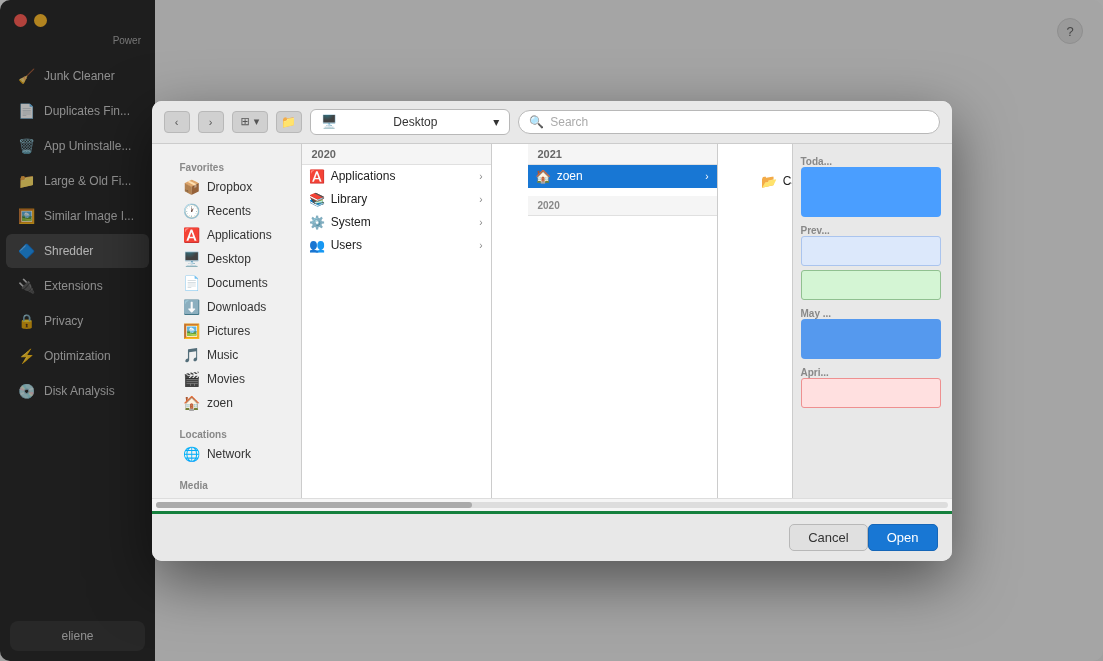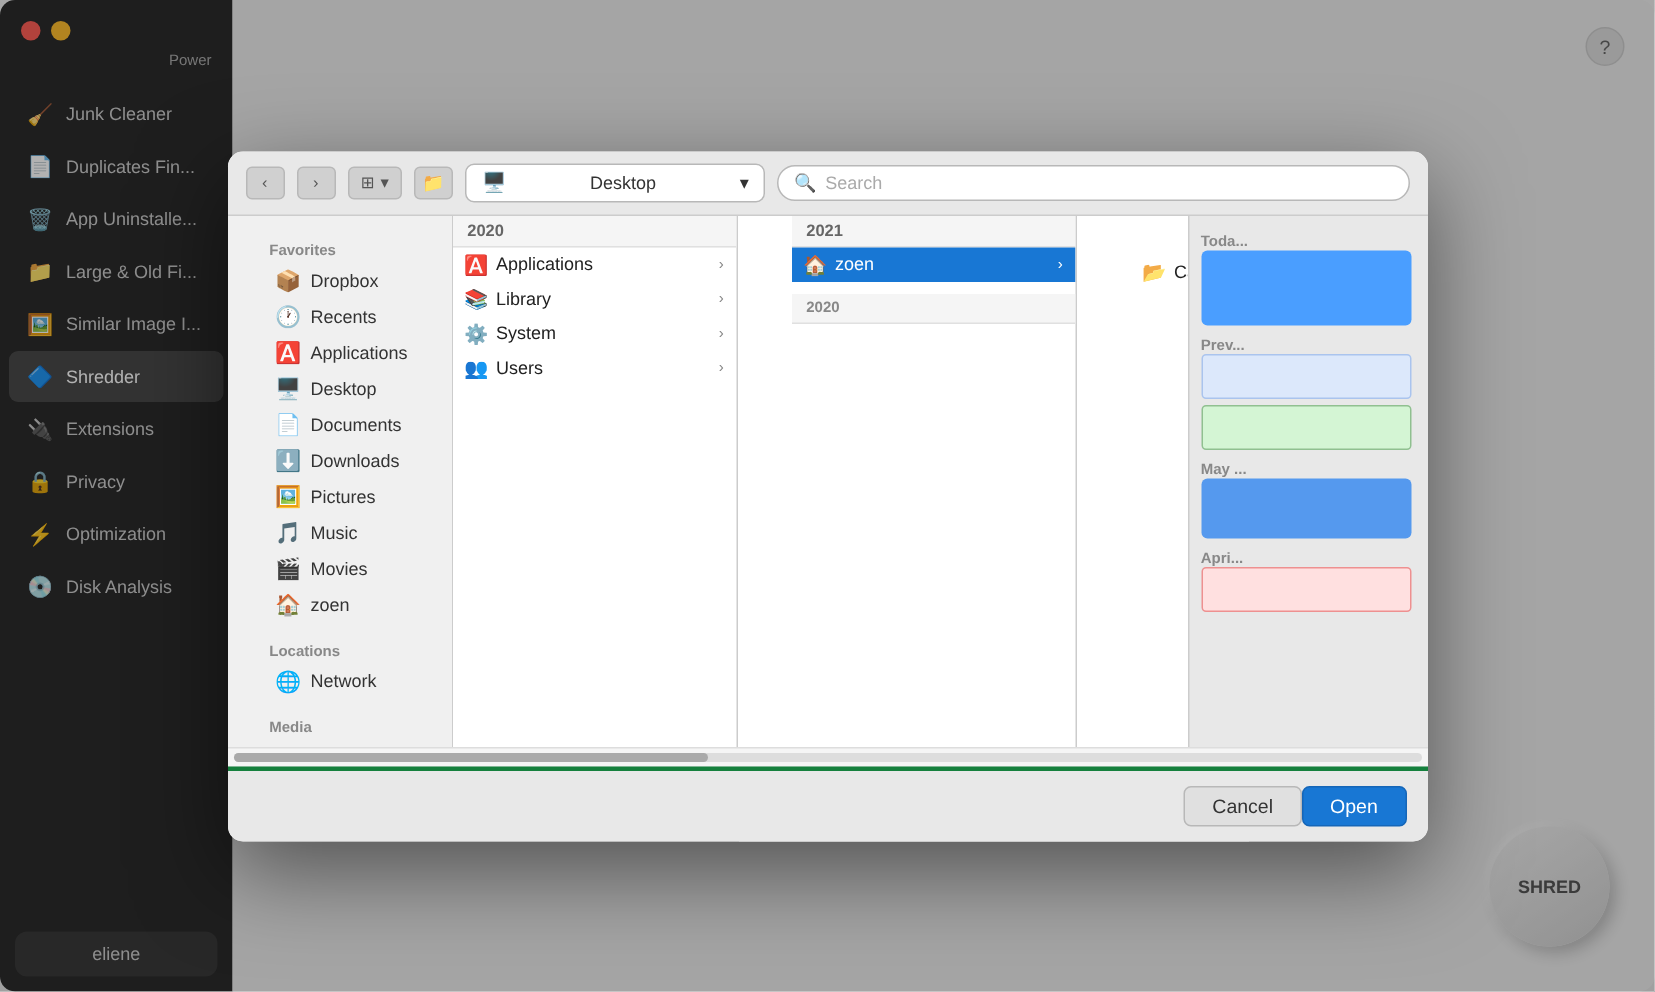--- a/index.html
+++ b/index.html
@@ -481,21 +481,20 @@
     <span>Disk Analysis</span>
   </div>
 
   <div class="sidebar-bottom">
     <button class="sidebar-user-btn">eliene</button>
   </div>
 </div>
 
 <div class="main-content">
 
-  <button class="shred-btn">SHRED</button>
 
   <button class="help-btn">?</button>
 </div>
 
 <div class="dialog-overlay">
   <div class="dialog">
 
     <div class="dialog-toolbar">
       <button class="toolbar-nav-btn">‹</button>
       <button class="toolbar-nav-btn">›</button>

